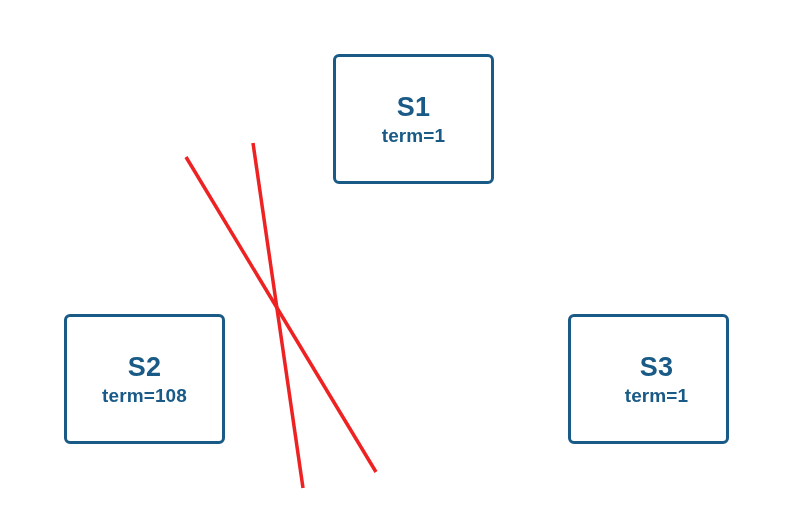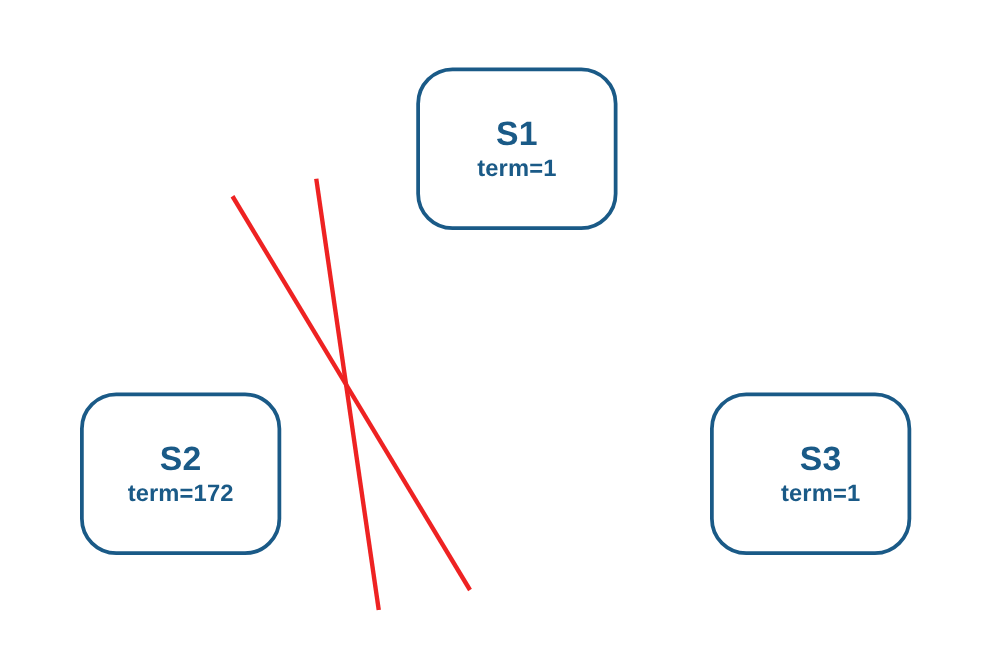--- a/index.html
+++ b/index.html
@@ -23,21 +23,21 @@
     left: 0;
     top: 0;
     width: 800px;
     height: 522px;
     pointer-events: none;
   }
   .node {
     position: absolute;
     box-sizing: border-box;
     border: 3.5px solid #1a5a87;
-    border-radius: 29px;
+    border-radius: 6px;
     background: #ffffff;
     display: flex;
     flex-direction: column;
     align-items: center;
     justify-content: center;
     color: #1a5a87;
     line-height: 1.12;
   }
   .node-title {
     font-size: 27px;
@@ -65,21 +65,21 @@
     <line x1="253" y1="143" x2="303" y2="488" stroke="#ee2222" stroke-width="3.5" stroke-linecap="butt"></line>
   </svg>
 
   <div class="node" id="node-s1" style="left: 333px; top: 54px; width: 161px; height: 130px; border-color: rgb(26, 90, 135); color: rgb(26, 90, 135);">
     <div class="node-title">S1</div>
     <div class="node-sub">term=1</div>
   </div>
 
   <div class="node" id="node-s2" style="left: 64px; top: 314px; width: 161px; height: 130px; border-color: rgb(26, 90, 135); color: rgb(26, 90, 135);">
     <div class="node-title">S2</div>
-    <div class="node-sub">term=172</div>
+    <div class="node-sub">term=108</div>
   </div>
 
   <div class="node" id="node-s3" style="left: 568px; top: 314px; width: 161px; height: 130px; border-color: rgb(26, 90, 135); color: rgb(26, 90, 135); padding-left: 16px;">
     <div class="node-title">S3</div>
     <div class="node-sub">term=1</div>
   </div>
 
 </div>
 
 </body></html>

